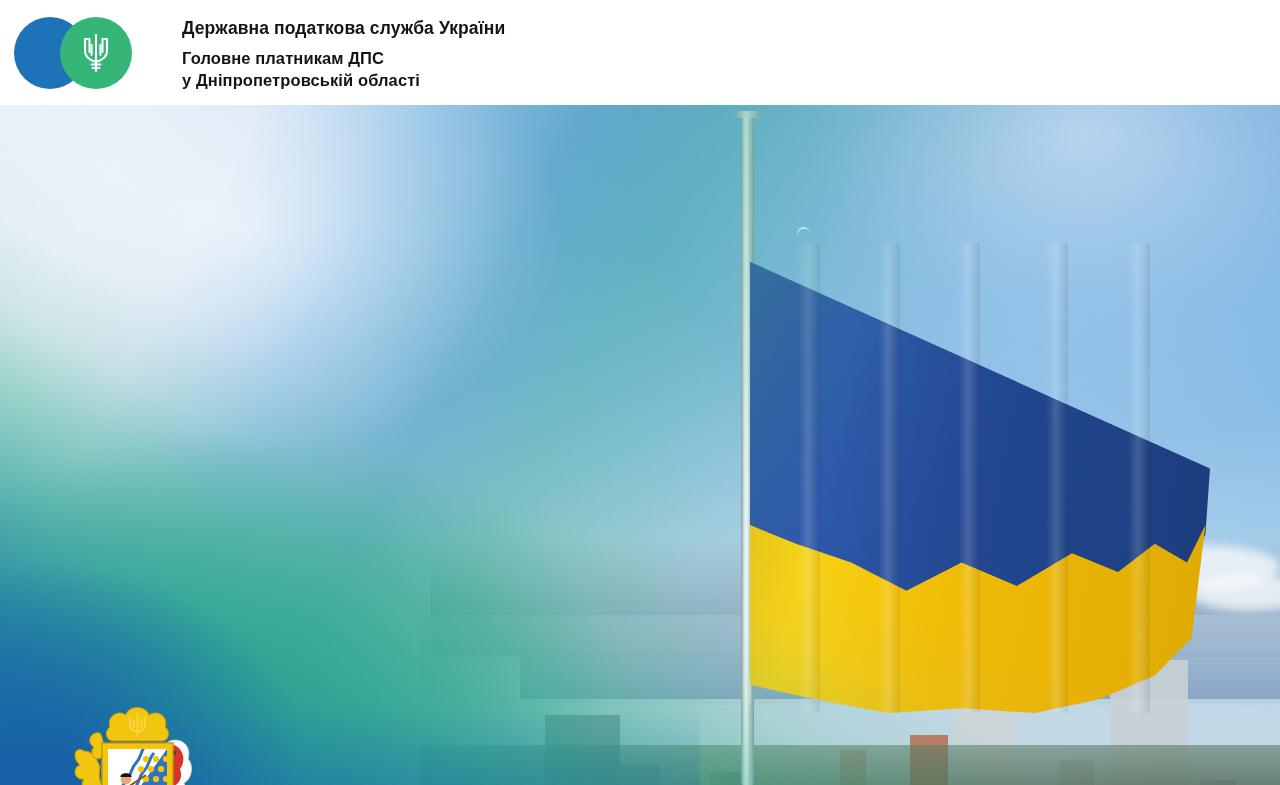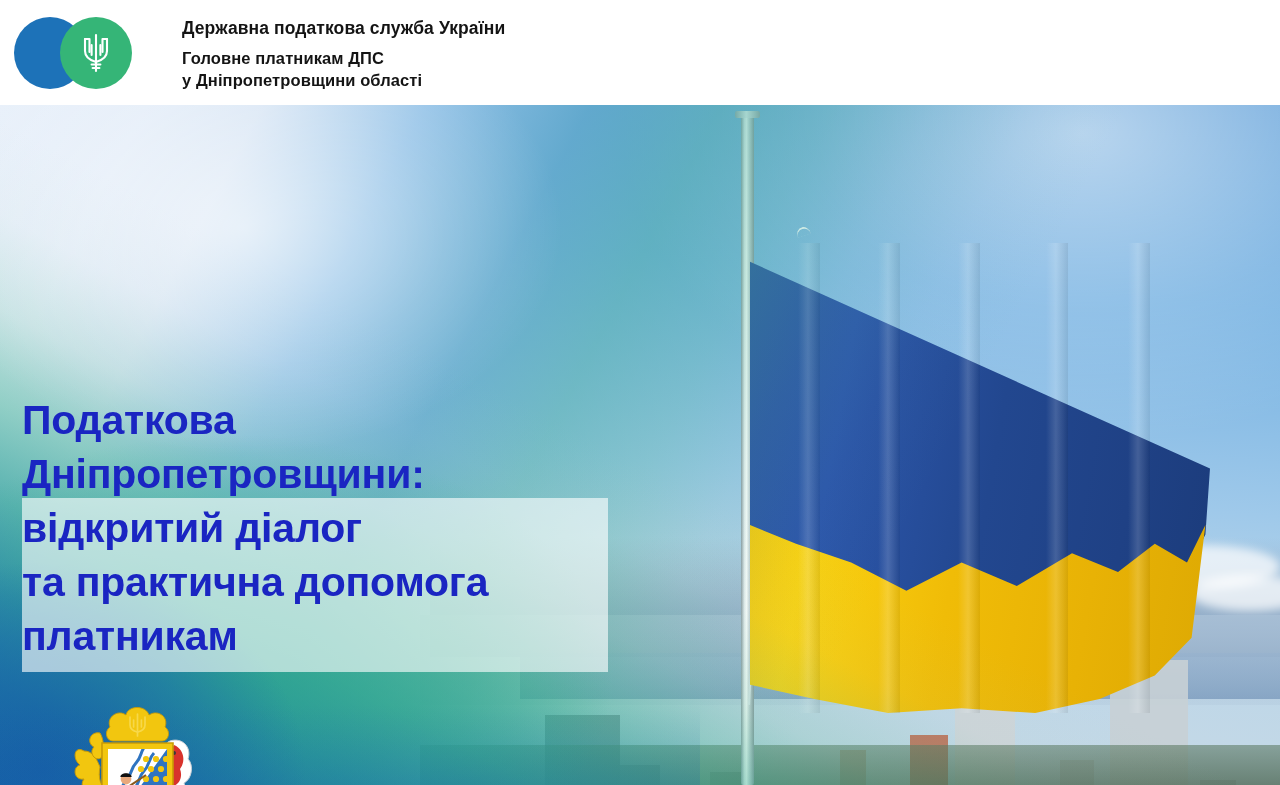--- a/index.html
+++ b/index.html
@@ -275,21 +275,21 @@
             <path d="M13.6 37 L20.4 37"></path>
           </g>
         </svg>
       </div>
     </div>
 
     <div id="org-text">
       <div id="org-title">Державна податкова служба України</div>
       <div id="org-sub">
         <span class="org-sub-line">Головне платникам ДПС</span>
-        <span class="org-sub-line">у Дніпропетровщини області</span>
+        <span class="org-sub-line">у Дніпропетровській області</span>
       </div>
     </div>
   </div>
 
   <div id="hero">
 
     <div id="photo">
       <div id="sky-hi"></div>
       <div id="horizon"></div>
 
@@ -335,30 +335,20 @@
       </div>
     </div>
 
     <div id="brand-overlay"></div>
     <div id="brand-overlay-2"></div>
     <div id="brand-overlay-3"></div>
     <div id="brand-green"></div>
     <div id="brand-blue-bottomleft"></div>
     <div id="bottom-fade"></div>
 
-    <div id="title-panel">
-      <div id="title-panel-bg"></div>
-      <div id="title-text">
-        <span class="title-line">Податкова</span>
-        <span class="title-line">Дніпропетровщини:</span>
-        <span class="title-line">відкритий діалог</span>
-        <span class="title-line">та практична допомога</span>
-        <span class="title-line">платникам</span>
-      </div>
-    </div>
 
     <div id="coat-of-arms">
       <svg width="135" height="150" viewBox="0 0 135 150" aria-hidden="true">
 
         <g fill="#f2c60f" stroke="#c99a05" stroke-width="1">
           <path d="M14 56 C4 50 2 64 10 70 C2 72 4 86 14 84 C8 92 18 102 24 94
                    C24 104 36 106 38 96 C30 92 28 82 30 72 C26 62 22 56 14 56 Z"></path>
           <path d="M30 38 C20 36 16 48 24 52 C18 58 26 68 32 62 C34 54 34 44 30 38 Z"></path>
           <path d="M121 56 C131 50 133 64 125 70 C133 72 131 86 121 84 C127 92 117 102 111 94
                    C111 104 99 106 97 96 C105 92 107 82 105 72 C109 62 113 56 121 56 Z" opacity="0.0"></path>

